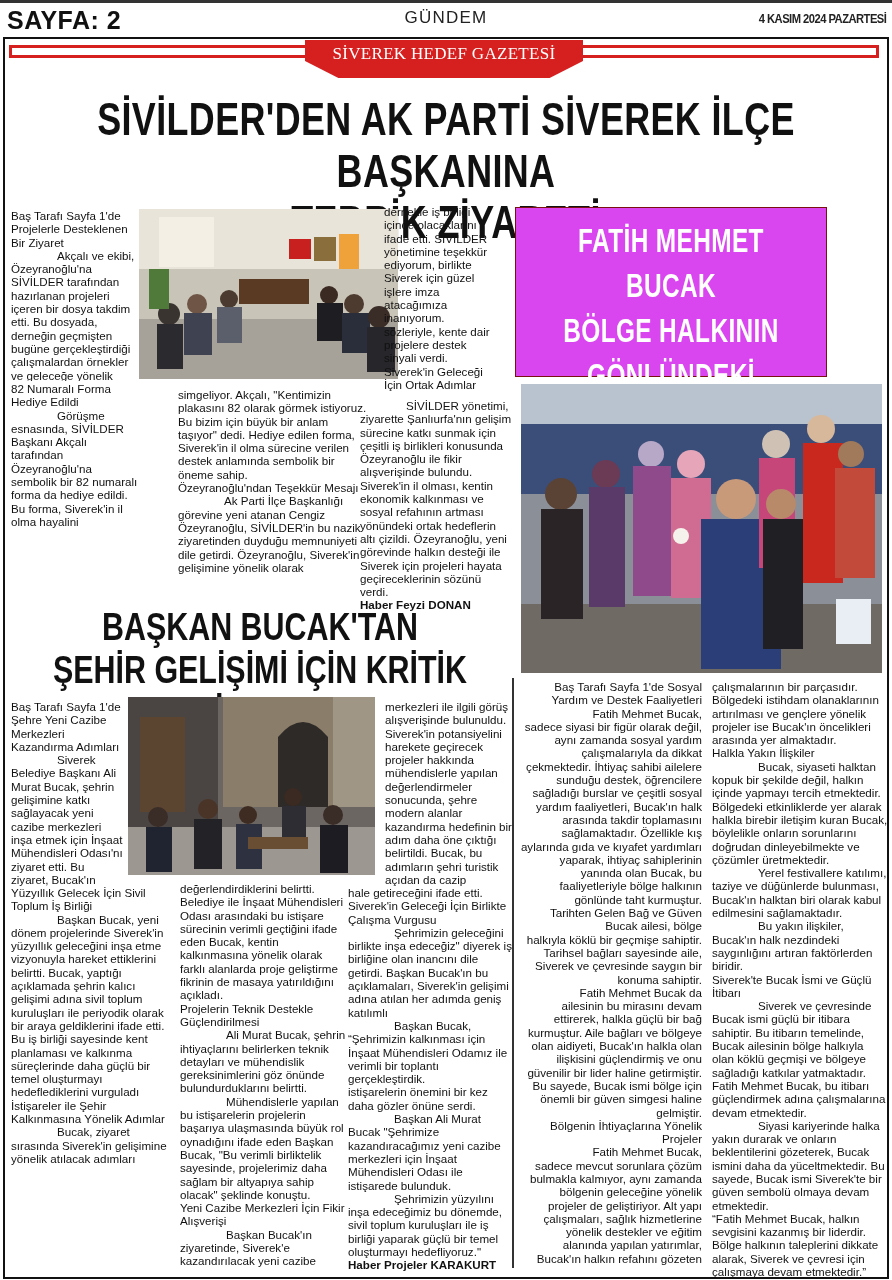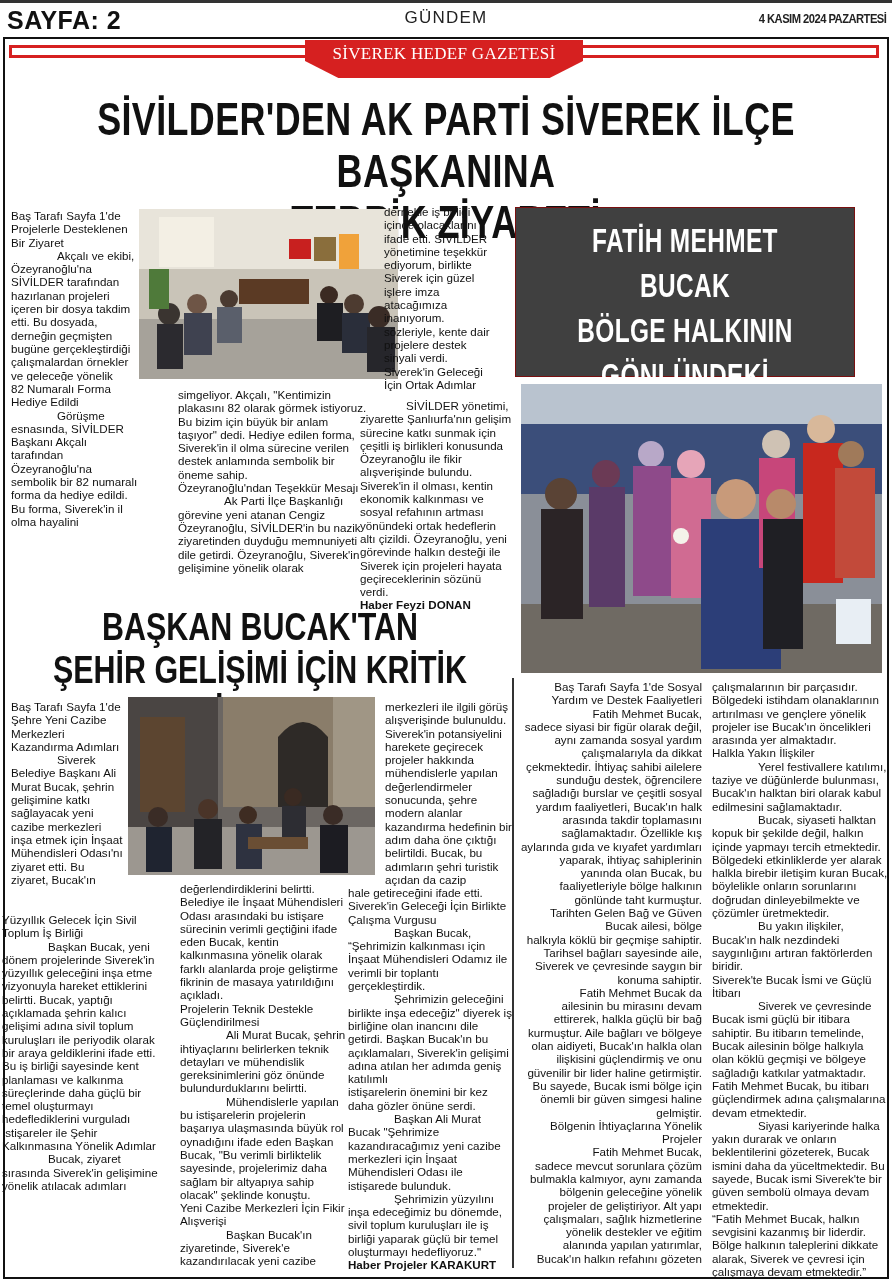--- a/index.html
+++ b/index.html
@@ -26,21 +26,21 @@
 
   .col { position: absolute; font-size: 11.6px; line-height: 13.3px; color: #111; }
   .col p { margin: 0; }
   .col .sub { font-weight: 400; }
   .col .ind { text-indent: 46px; }
   .col .b { font-weight: 700; }
 
   .photo { position: absolute; overflow: hidden; }
   .photo svg { width: 100%; height: 100%; display: block; }
 
-  .redbox { position: absolute; left: 515px; top: 207px; width: 340px; height: 170px; background: #404040; border: 1px solid #7a1010; }
+  .redbox { position: absolute; left: 515px; top: 207px; width: 312px; height: 170px; background: #d946ef; border: 1px solid #7a1010; }
   .redbox-text { position: absolute; left: 0; width: 100%; text-align: center; color: #fff; font-weight: 700;
                  font-size: 33px; line-height: 45px; top: 10px; transform: scaleX(0.74); transform-origin: center top; letter-spacing: 0.5px; }
 
   .vdiv { position: absolute; width: 2px; background: #333; }
 </style>
 </head>
 <body>
 
 <div class="topline"></div>
 <div class="hdr-page">SAYFA: 2</div>
@@ -150,22 +150,22 @@
     <p class="ind">Fatih Mehmet Bucak, sadece siyasi bir figür olarak değil, aynı zamanda sosyal yardım çalışmalarıyla da dikkat çekmektedir. İhtiyaç sahibi ailelere sunduğu destek, öğrencilere sağladığı burslar ve çeşitli sosyal yardım faaliyetleri, Bucak'ın halk arasında takdir toplamasını sağlamaktadır. Özellikle kış aylarında gıda ve kıyafet yardımları yaparak, ihtiyaç sahiplerinin yanında olan Bucak, bu faaliyetleriyle bölge halkının gönlünde taht kurmuştur.</p>
     <p class="sub">Tarihten Gelen Bağ ve Güven</p>
     <p class="ind">Bucak ailesi, bölge halkıyla köklü bir geçmişe sahiptir. Tarihsel bağları sayesinde aile, Siverek ve çevresinde saygın bir konuma sahiptir.</p>
     <p class="ind">Fatih Mehmet Bucak da ailesinin bu mirasını devam ettirerek, halkla güçlü bir bağ kurmuştur. Aile bağları ve bölgeye olan aidiyeti, Bucak'ın halkla olan ilişkisini güçlendirmiş ve onu güvenilir bir lider haline getirmiştir. Bu sayede, Bucak ismi bölge için önemli bir güven simgesi haline gelmiştir.</p>
     <p class="sub">Bölgenin İhtiyaçlarına Yönelik Projeler</p>
     <p class="ind">Fatih Mehmet Bucak, sadece mevcut sorunlara çözüm bulmakla kalmıyor, aynı zamanda bölgenin geleceğine yönelik projeler de geliştiriyor. Alt yapı çalışmaları, sağlık hizmetlerine yönelik destekler ve eğitim alanında yapılan yatırımlar, Bucak'ın halkın refahını gözeten</p>
   </div>
 <div class="col" style="left:712px;top:680px;width:176px;" id="a3c2">
     <p>çalışmalarının bir parçasıdır. Bölgedeki istihdam olanaklarının artırılması ve gençlere yönelik projeler ise Bucak'ın öncelikleri arasında yer almaktadır.</p>
     <p class="sub">Halkla Yakın İlişkiler</p>
+    <p class="ind">Bucak, siyaseti halktan kopuk bir şekilde değil, halkın içinde yapmayı tercih etmektedir. Bölgedeki etkinliklerde yer alarak halkla birebir iletişim kuran Bucak, böylelikle onların sorunlarını doğrudan dinleyebilmekte ve çözümler üretmektedir.</p>
     <p class="ind">Yerel festivallere katılımı, taziye ve düğünlerde bulunması, Bucak'ın halktan biri olarak kabul edilmesini sağlamaktadır.</p>
-    <p class="ind">Bucak, siyaseti halktan kopuk bir şekilde değil, halkın içinde yapmayı tercih etmektedir. Bölgedeki etkinliklerde yer alarak halkla birebir iletişim kuran Bucak, böylelikle onların sorunlarını doğrudan dinleyebilmekte ve çözümler üretmektedir.</p>
     <p class="ind">Bu yakın ilişkiler, Bucak'ın halk nezdindeki saygınlığını artıran faktörlerden biridir.</p>
     <p class="sub">Siverek'te Bucak İsmi ve Güçlü İtibarı</p>
     <p class="ind">Siverek ve çevresinde Bucak ismi güçlü bir itibara sahiptir. Bu itibarın temelinde, Bucak ailesinin bölge halkıyla olan köklü geçmişi ve bölgeye sağladığı katkılar yatmaktadır. Fatih Mehmet Bucak, bu itibarı güçlendirmek adına çalışmalarına devam etmektedir.</p>
     <p class="ind">Siyasi kariyerinde halka yakın durarak ve onların beklentilerini gözeterek, Bucak ismini daha da yüceltmektedir. Bu sayede, Bucak ismi Siverek'te bir güven sembolü olmaya devam etmektedir.</p>
     <p>“Fatih Mehmet Bucak, halkın sevgisini kazanmış bir liderdir. Bölge halkının taleplerini dikkate alarak, Siverek ve çevresi için çalışmaya devam etmektedir.”</p>
     <p class="b">Haber Cengiz KIRTAY</p>
   </div>
 
 <div class="headline h2">
   <div>BAŞKAN BUCAK'TAN</div>
@@ -192,39 +192,39 @@
     <circle cx="205" cy="118" r="10" fill="#3a2c26"></circle>
       <rect x="192" y="128" width="28" height="48" fill="#1c1c22"></rect>
     <rect x="120" y="140" width="60" height="12" fill="#6a4e34"></rect>
   </svg>
 </div>
 
 <div class="col" style="left: 11px; top: 700px; width: 112px; height: 186px; overflow: hidden;" id="a2c1">
     <p class="sub">Baş Tarafı Sayfa 1'de Şehre Yeni Cazibe Merkezleri Kazandırma Adımları</p>
     <p class="ind">Siverek Belediye Başkanı Ali Murat Bucak, şehrin gelişimine katkı sağlayacak yeni cazibe merkezleri inşa etmek için İnşaat Mühendisleri Odası'nı ziyaret etti. Bu ziyaret, Bucak'ın şehir planlamasında mühendislik desteğini önemsemesi ve projelerin uzman görüşleri ile desteklenmesi açısından dikkat çekici bir adım olarak değerlendiriliyor.</p>
   </div>
-<div class="col" style="left:2px;top:886px;width:166px;margin-top:27px;" id="a2c1b">
+<div class="col" style="left:11px;top:886px;width:166px;" id="a2c1b">
     <p class="sub">Yüzyıllık Gelecek İçin Sivil Toplum İş Birliği</p>
     <p class="ind">Başkan Bucak, yeni dönem projelerinde Siverek'in yüzyıllık geleceğini inşa etme vizyonuyla hareket ettiklerini belirtti. Bucak, yaptığı açıklamada şehrin kalıcı gelişimi adına sivil toplum kuruluşları ile periyodik olarak bir araya geldiklerini ifade etti. Bu iş birliği sayesinde kent planlaması ve kalkınma süreçlerinde daha güçlü bir temel oluşturmayı hedeflediklerini vurguladı</p>
     <p class="sub">İstişareler ile Şehir Kalkınmasına Yönelik Adımlar</p>
     <p class="ind">Bucak, ziyaret sırasında Siverek'in gelişimine yönelik atılacak adımları</p>
   </div>
 <div class="col" style="left:180px;top:882px;width:166px;" id="a2c2">
     <p>değerlendirdiklerini belirtti. Belediye ile İnşaat Mühendisleri Odası arasındaki bu istişare sürecinin verimli geçtiğini ifade eden Bucak, kentin kalkınmasına yönelik olarak farklı alanlarda proje geliştirme fikrinin de masaya yatırıldığını açıkladı.</p>
     <p class="sub">Projelerin Teknik Destekle Güçlendirilmesi</p>
     <p class="ind">Ali Murat Bucak, şehrin ihtiyaçlarını belirlerken teknik detayları ve mühendislik gereksinimlerini göz önünde bulundurduklarını belirtti.</p>
     <p class="ind">Mühendislerle yapılan bu istişarelerin projelerin başarıya ulaşmasında büyük rol oynadığını ifade eden Başkan Bucak, "Bu verimli birliktelik sayesinde, projelerimiz daha sağlam bir altyapıya sahip olacak" şeklinde konuştu.</p>
     <p class="sub">Yeni Cazibe Merkezleri İçin Fikir Alışverişi</p>
     <p class="ind">Başkan Bucak'ın ziyaretinde, Siverek'e kazandırılacak yeni cazibe</p>
   </div>
 <div class="col" style="left:385px;top:700px;width:130px;" id="a2c3a">
     <p>merkezleri ile ilgili görüş alışverişinde bulunuldu. Siverek'in potansiyelini harekete geçirecek projeler hakkında mühendislerle yapılan değerlendirmeler sonucunda, şehre modern alanlar kazandırma hedefinin bir adım daha öne çıktığı belirtildi. Bucak, bu adımların şehri turistik açıdan da cazip</p>
   </div>
 <div class="col" style="left:348px;top:886px;width:165px;" id="a2c3">
     <p>hale getireceğini ifade etti.</p>
     <p class="sub">Siverek'in Geleceği İçin Birlikte Çalışma Vurgusu</p>
+    <p class="ind">Şehrimizin geleceğini birlikte inşa edeceğiz" diyerek iş birliğine olan inancını dile getirdi. Başkan Bucak'ın bu açıklamaları, Siverek'in gelişimi adına atılan her adımda geniş katılımlı</p>
     <p class="ind">Başkan Bucak, “Şehrimizin kalkınması için İnşaat Mühendisleri Odamız ile verimli bir toplantı gerçekleştirdik.</p>
-    <p class="ind">Şehrimizin geleceğini birlikte inşa edeceğiz" diyerek iş birliğine olan inancını dile getirdi. Başkan Bucak'ın bu açıklamaları, Siverek'in gelişimi adına atılan her adımda geniş katılımlı</p>
     <p class="sub">istişarelerin önemini bir kez daha gözler önüne serdi.</p>
     <p class="ind">Başkan Ali Murat Bucak  "Şehrimize kazandıracağımız yeni cazibe merkezleri için İnşaat Mühendisleri Odası ile istişarede bulunduk.</p>
     <p class="ind">Şehrimizin yüzyılını inşa edeceğimiz bu dönemde, sivil toplum kuruluşları ile iş birliği yaparak güçlü bir temel oluşturmayı hedefliyoruz."</p>
     <p class="b">Haber Projeler KARAKURT</p>
   </div>
 
 </body></html>

